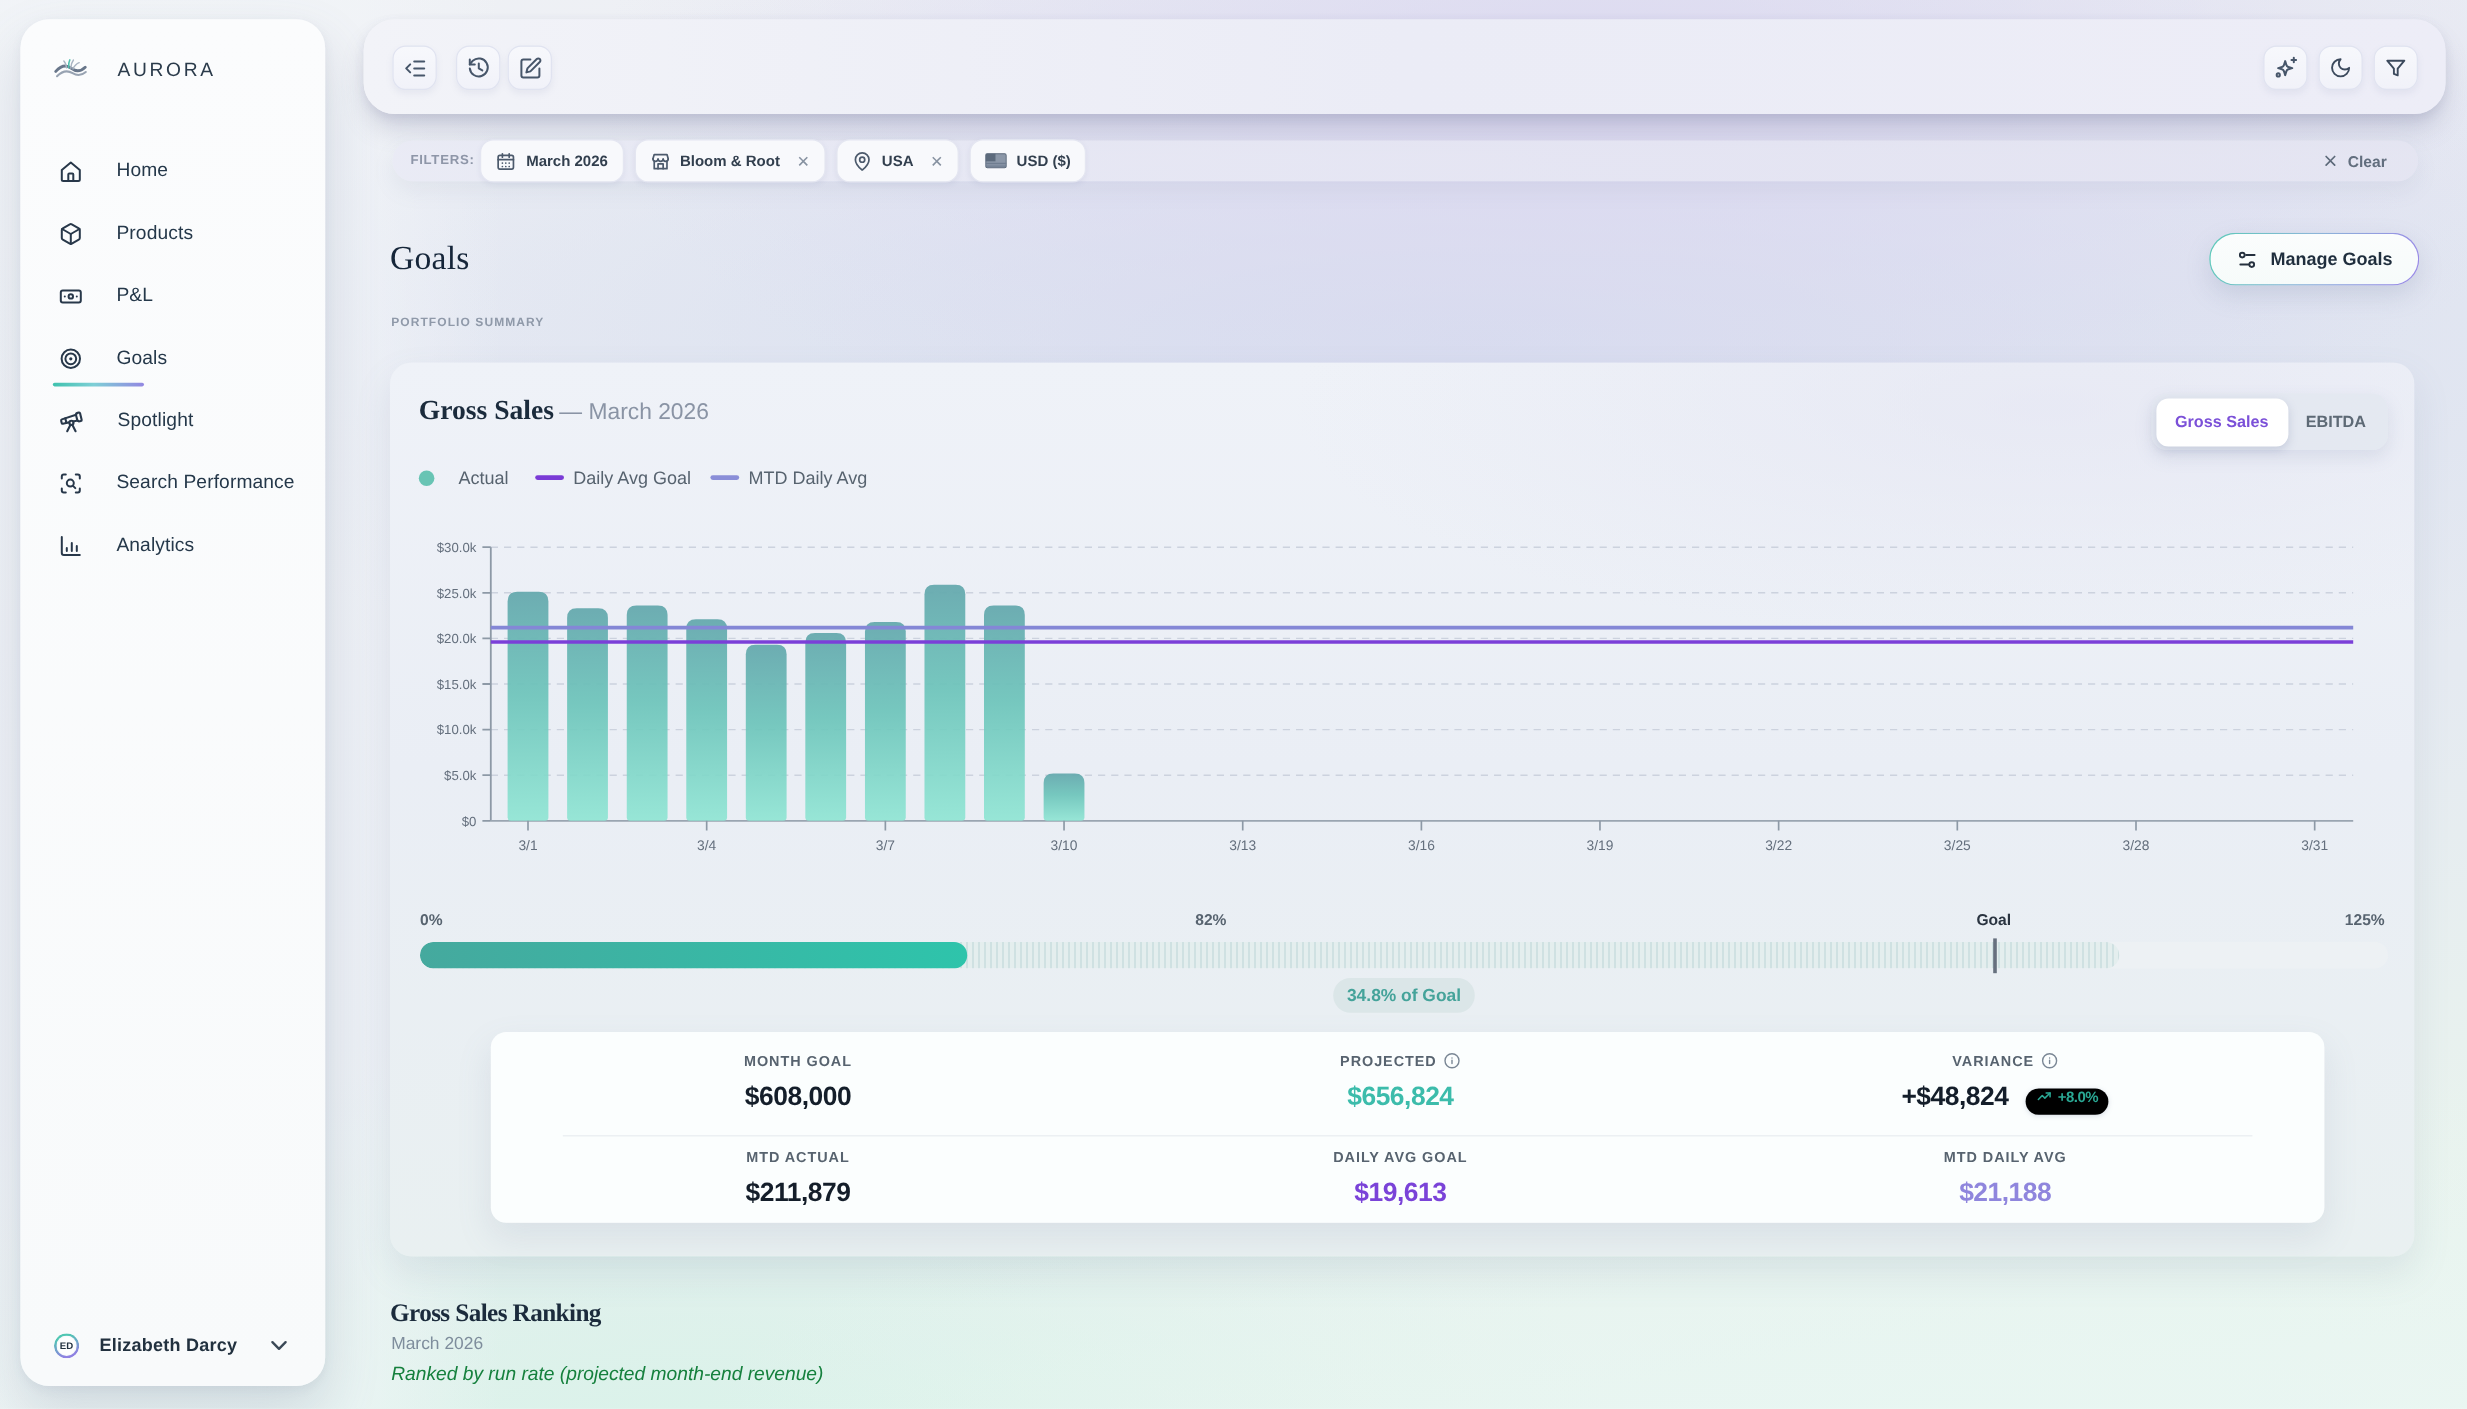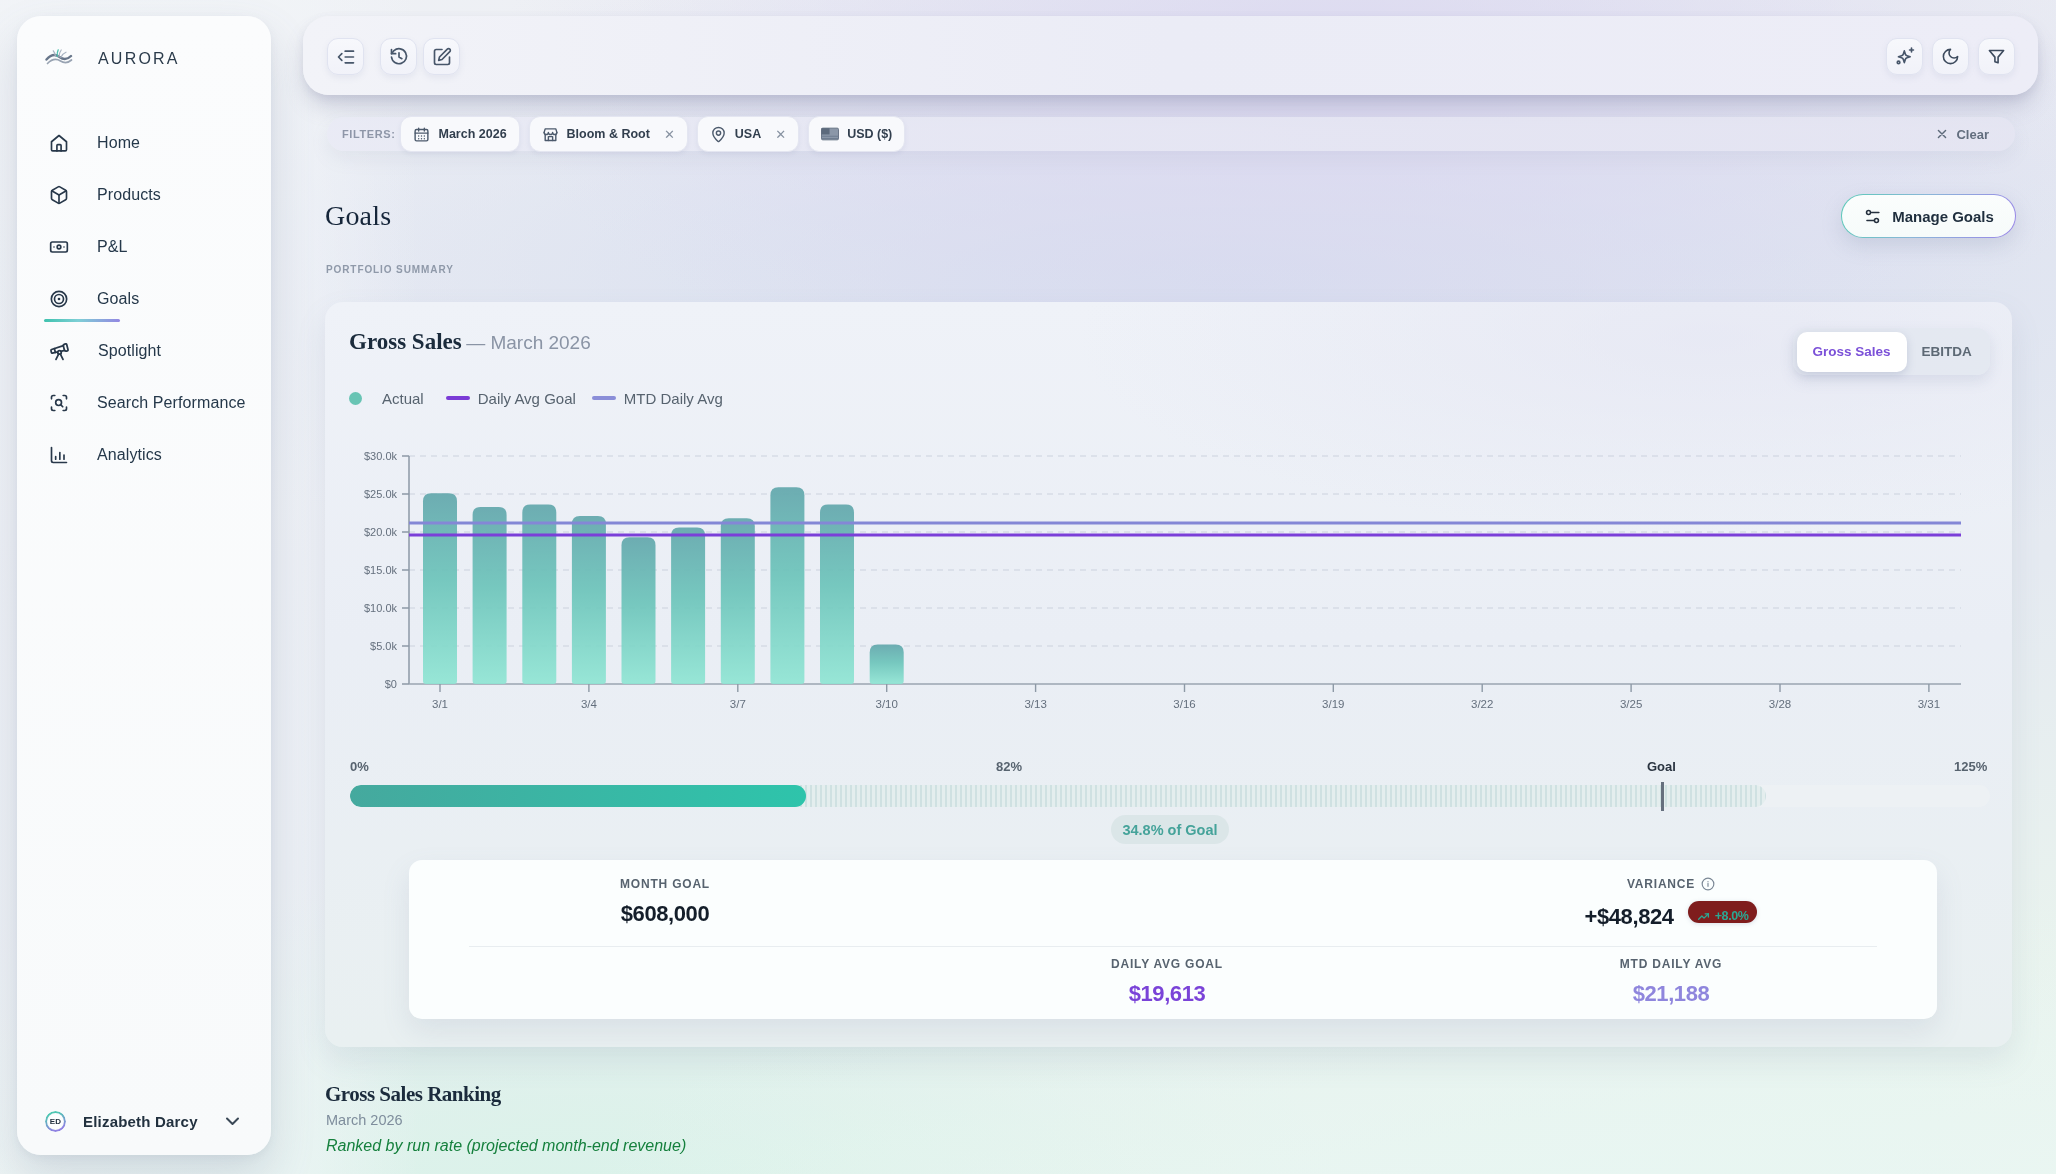--- a/index.html
+++ b/index.html
@@ -128,21 +128,21 @@
   
   .stats {
     position:absolute; left:84px; top:558px; width:1528px; height:159px;
     background:rgba(252,254,254,0.95); border-radius:13px;
     box-shadow:0 12px 28px rgba(110,125,155,0.13);
   }
   .stat { position:absolute; text-align:center; width:340px;}
   .stat .k { font-size:12px; letter-spacing:0.8px; color:#57636f; font-weight:700; display:flex; align-items:center; justify-content:center; gap:6px;}
   .stat .v { font-size:22px; font-weight:700; margin-top:10px; color:#141e2a; letter-spacing:-0.4px;}
   .divider { position:absolute; left:60px; right:60px; top:86px; height:1px; background:#e8edf0; }
-  .badge { display:inline-flex; align-items:flex-end; gap:5px; height:22px; border-radius:11px; background:#7f1d1d;
+  .badge { display:inline-flex; align-items:flex-start; gap:5px; height:22px; border-radius:11px; background:#000000;
      box-shadow:0 1px 4px rgba(120,130,165,0.25); color:#2aa894; font-size:12.5px; font-weight:700; padding:0 9px;
      vertical-align:1px; margin-left:14px;}
 
   
   .h-rank { left:325px; top:1082px; font-family:"Liberation Serif",serif; font-size:21px; font-weight:700; color:#1b2b3c; letter-spacing:-0.5px;}
   .h-rank-sub { left:326px; top:1112px; font-size:14.5px; color:#7e8d9c; }
   .h-rank-note { left:326px; top:1137px; font-size:16px; font-style:italic; color:#15803d; }
 </style>
 </head>
 <body>
@@ -404,31 +404,42 @@
       <div class="prog-fill"></div>
     </div>
     <div class="goal-tick"></div>
     <div class="prog-pill">34.8% of Goal</div>
 
     <div class="stats">
       <div class="stat" style="left:86px; top:17px;">
         <div class="k">MONTH GOAL</div>
         <div class="v">$608,000</div>
       </div>
+      <div class="stat" style="left:588px; top:17px;">
+        <div class="k">PROJECTED <svg width="14" height="14" viewBox="0 0 24 24" fill="none" stroke="#7a8795" stroke-width="2">
+            <circle cx="12" cy="12" r="10"></circle>
+            <path d="M12 16v-5M12 8h.01" stroke-linecap="round"></path>
+          </svg></div>
+        <div class="v" style="color:#3cbcab">$656,824</div>
+      </div>
       <div class="stat" style="left:1092px; top:17px;">
         <div class="k">VARIANCE <svg width="14" height="14" viewBox="0 0 24 24" fill="none" stroke="#7a8795" stroke-width="2">
             <circle cx="12" cy="12" r="10"></circle>
             <path d="M12 16v-5M12 8h.01" stroke-linecap="round"></path>
           </svg></div>
         <div class="v">+$48,824<span class="badge"><svg width="13" height="13" viewBox="0 0 24 24" fill="none" stroke="#2aa894" stroke-width="2.4" stroke-linecap="round" stroke-linejoin="round">
               <path d="M3 17 L9 11 l4 4 L21 7"></path>
               <path d="M15 7h6v6"></path>
             </svg>+8.0%</span></div>
       </div>
       <div class="divider"></div>
+      <div class="stat" style="left:86px; top:97px;">
+        <div class="k">MTD ACTUAL</div>
+        <div class="v">$211,879</div>
+      </div>
       <div class="stat" style="left:588px; top:97px;">
         <div class="k">DAILY AVG GOAL</div>
         <div class="v" style="color:#7a43d8">$19,613</div>
       </div>
       <div class="stat" style="left:1092px; top:97px;">
         <div class="k">MTD DAILY AVG</div>
         <div class="v" style="color:#8f86dd">$21,188</div>
       </div>
     </div>
   </div>

